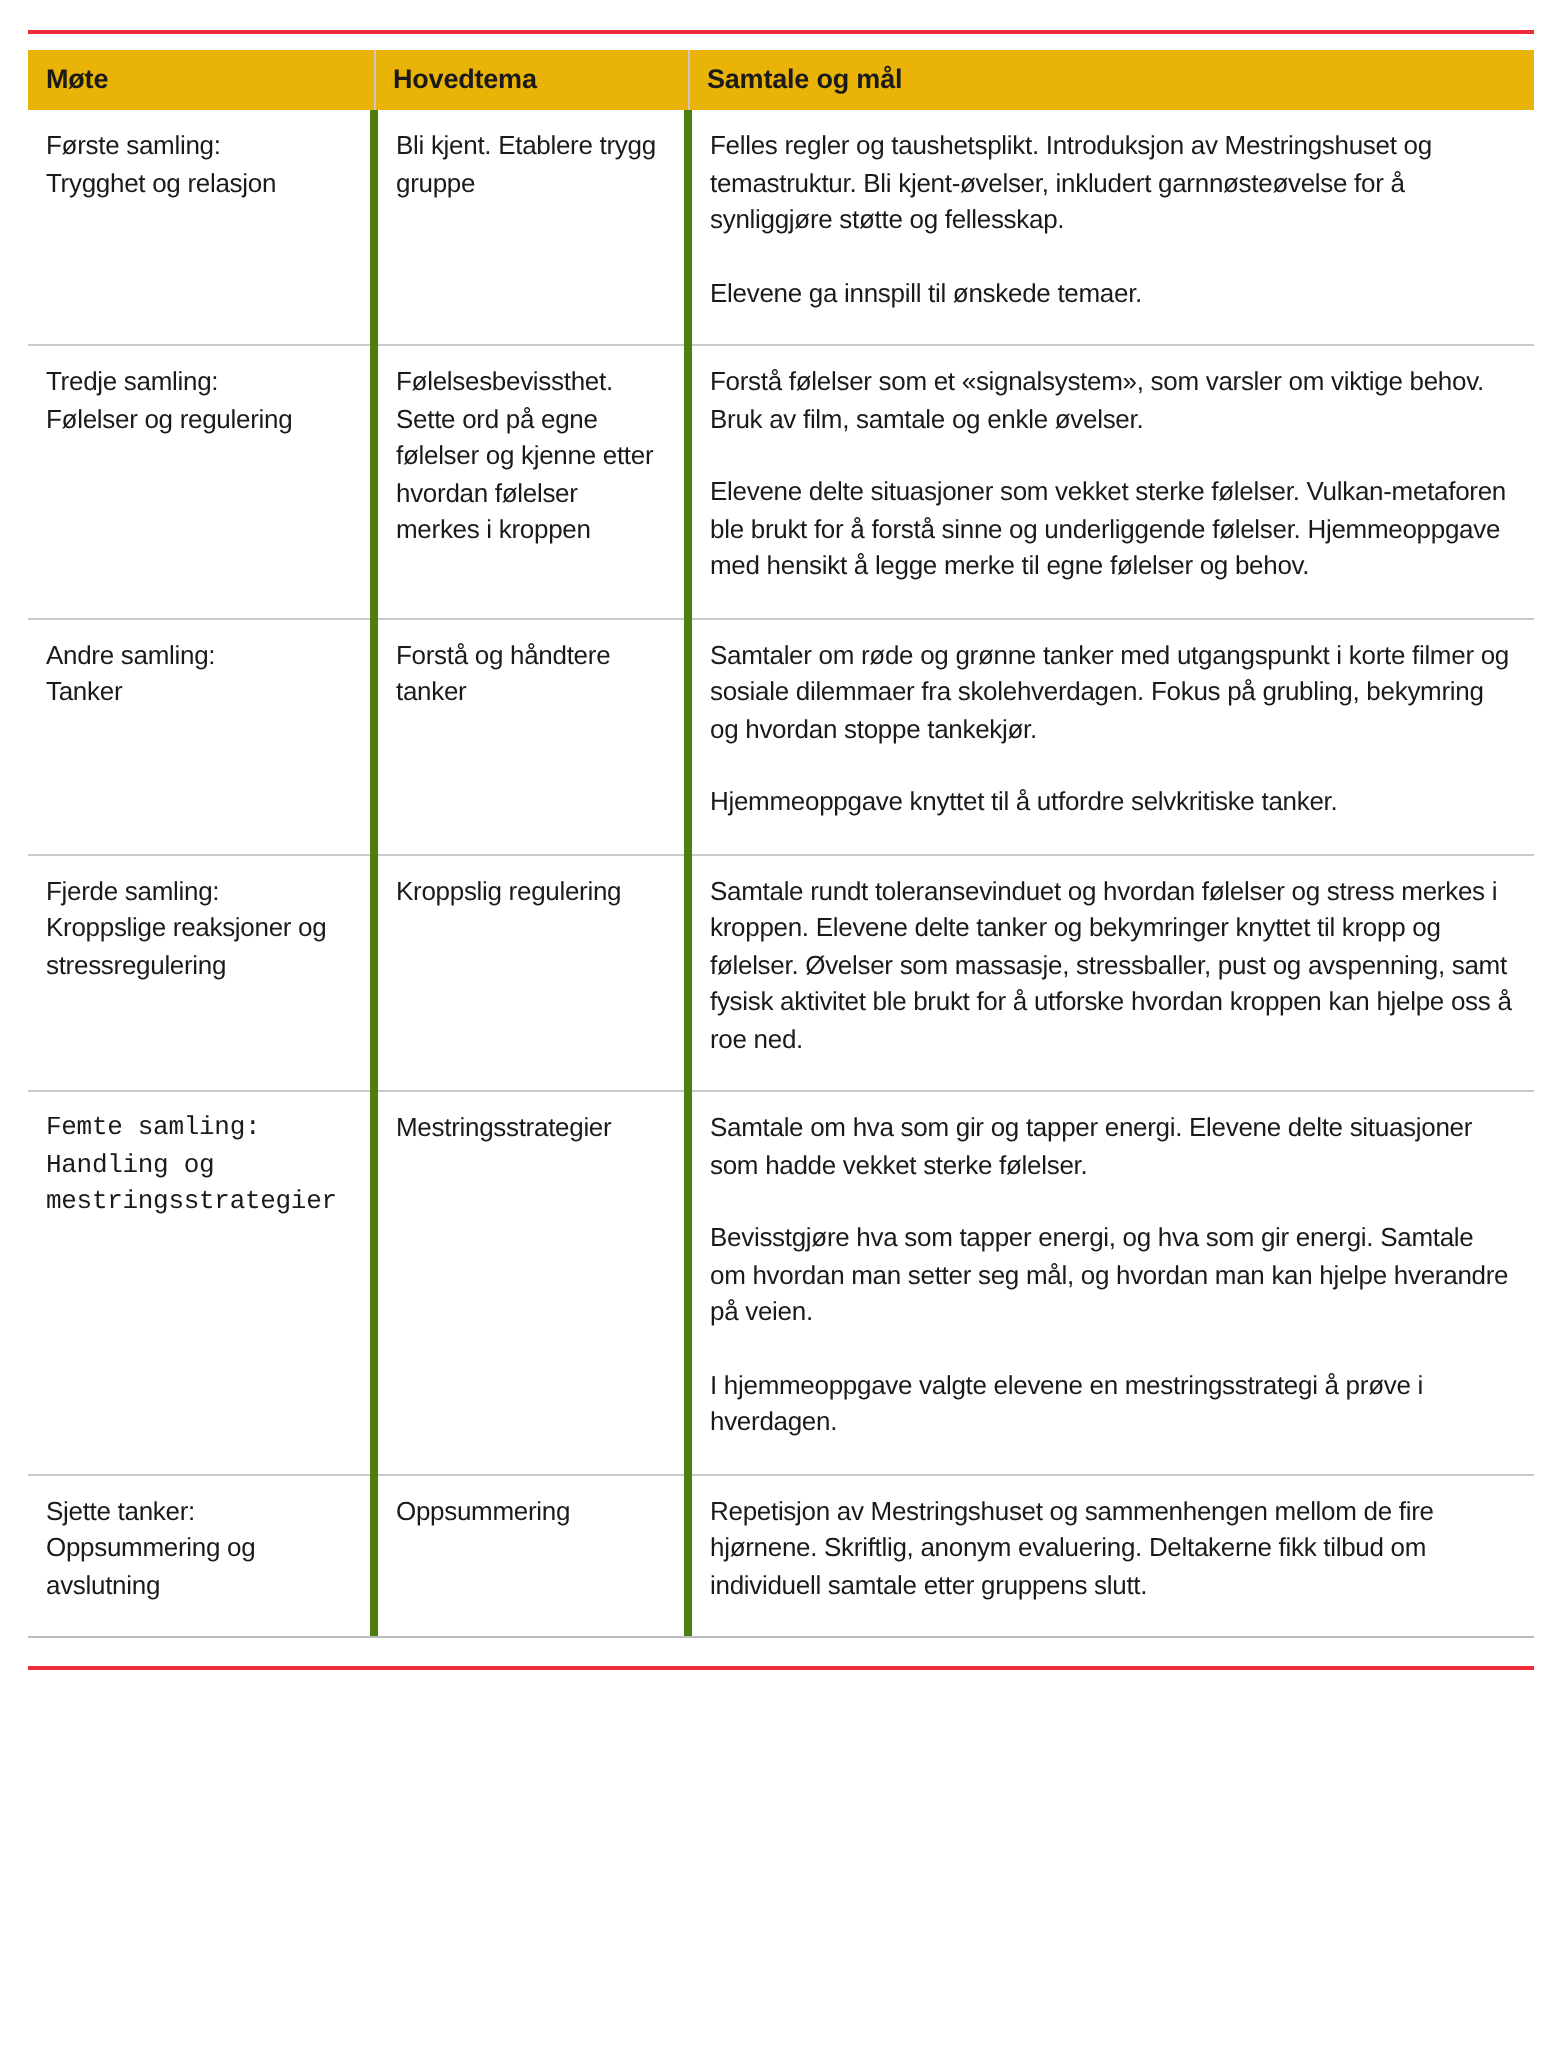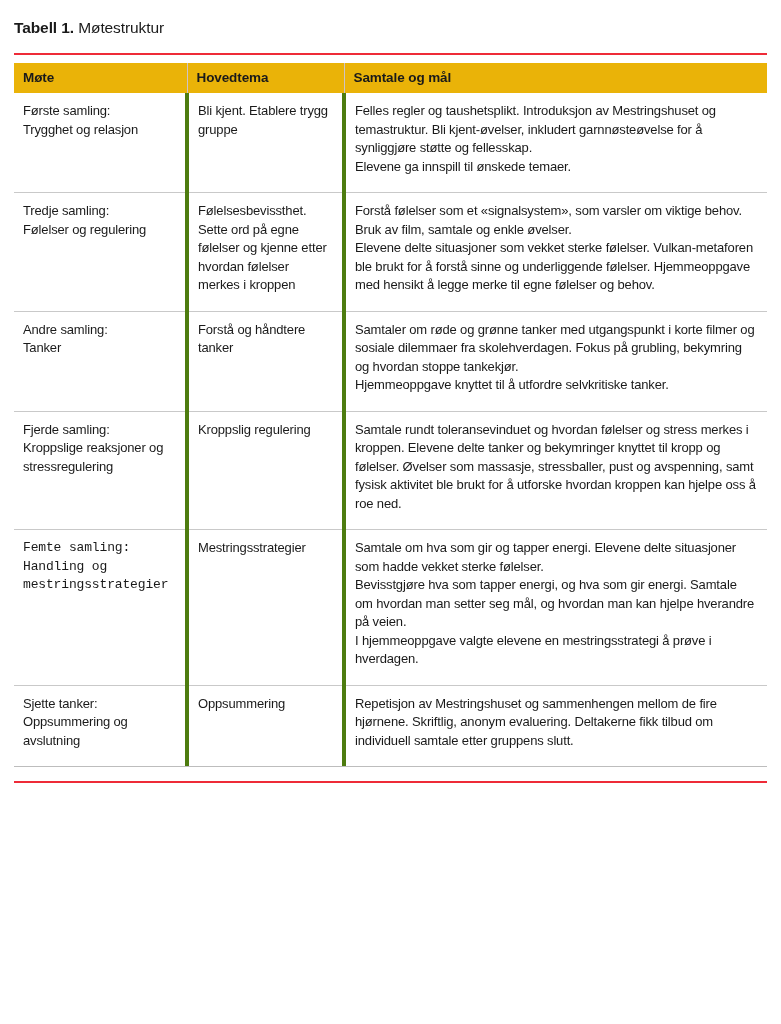--- a/index.html
+++ b/index.html
@@ -82,38 +82,34 @@
     text-align: left;
     vertical-align: top;
     padding: 9px 11px 16px 9px;
     border-top: 1px solid #c9c9c9;
     border-right: 4px solid #4d7c0f;
     letter-spacing: -0.15px;
   }
   table.mtable tbody td:last-child { border-right: none; }
   table.mtable tbody tr:first-child td { border-top: none; }
 
-  td .para + .para { }
+  td .para + .para { margin-top: 18px; }
 
   .footnote {
     font-size: 12.5px;
     line-height: 17px;
     padding-top: 11px;
     letter-spacing: -0.1px;
   }
 </style>
 </head>
 <body>
 
 <div class="page">
 
-  <div class="caption">
-    <span class="lbl">Tabell 1.</span>
-    <span class="ttl">Møtestruktur</span>
-  </div>
 
   <div class="rule-red"></div>
 
   <table class="mtable">
     <colgroup>
       <col class="c1">
         <col class="c2">
         <col class="c3">
     </colgroup>
     <thead>

